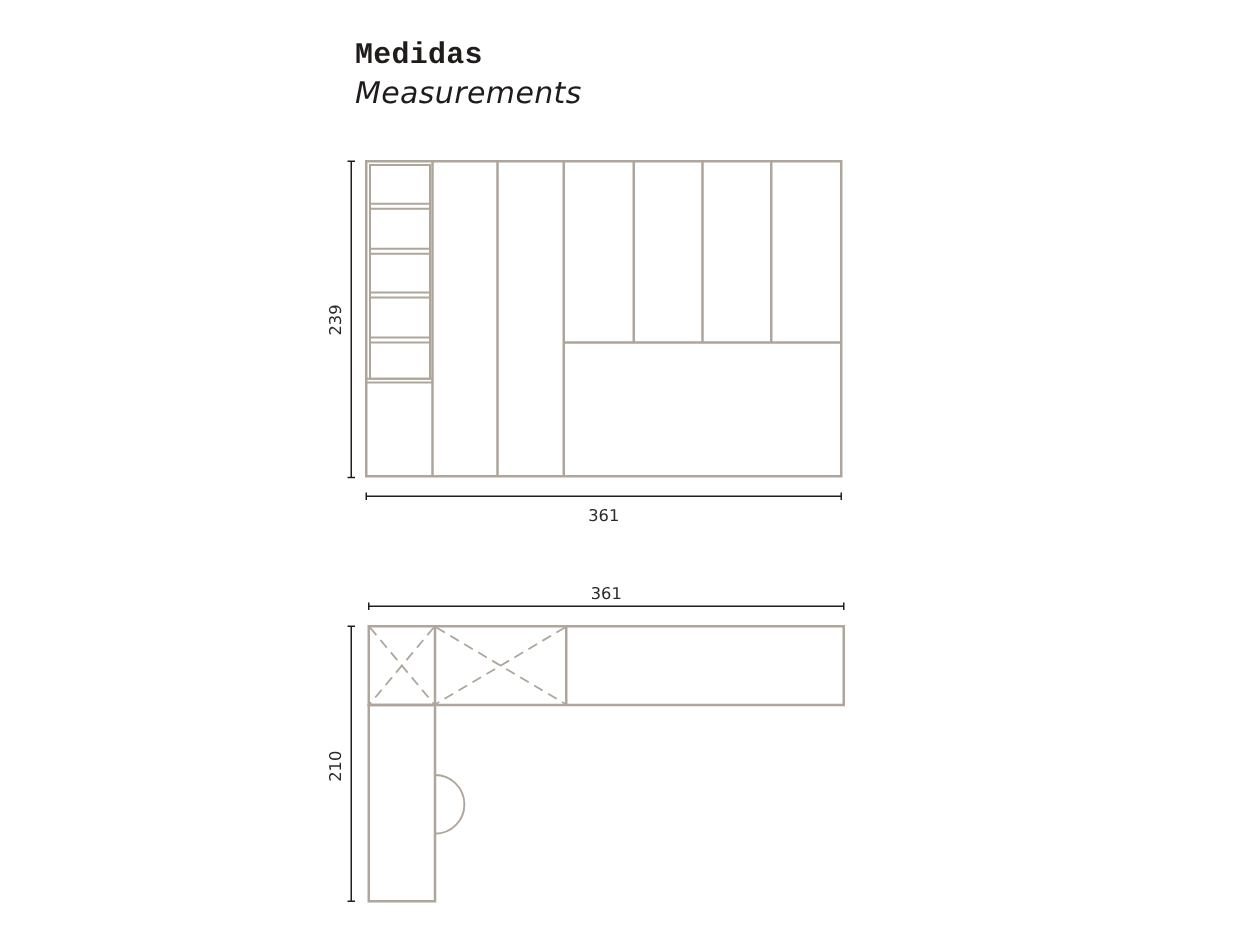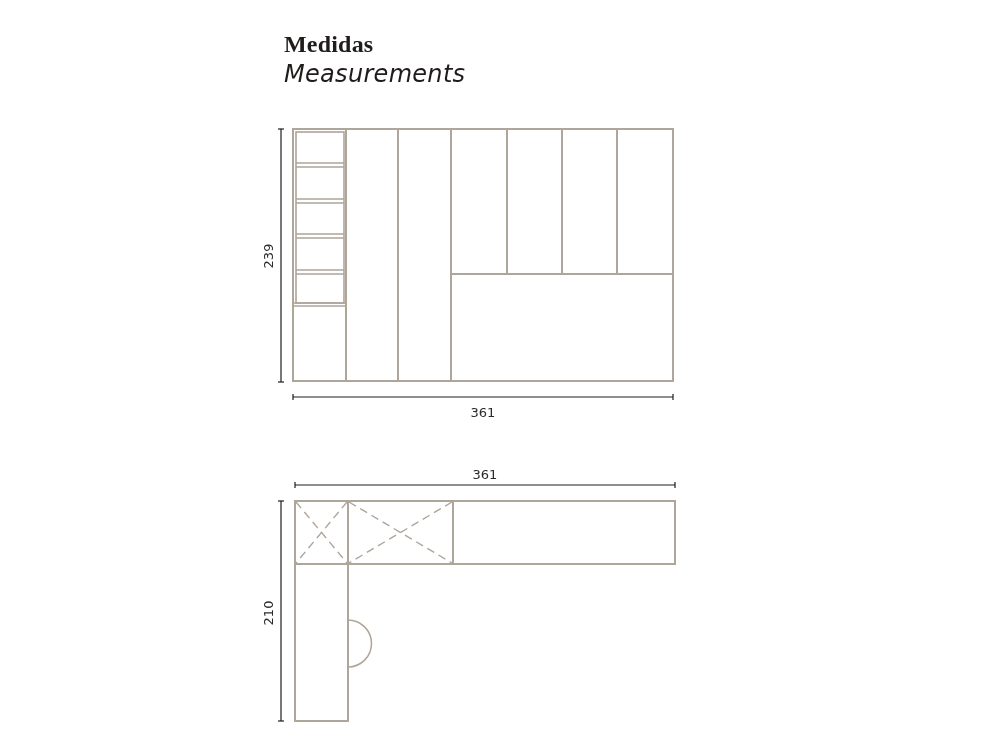--- a/index.html
+++ b/index.html
@@ -1,17 +1,17 @@
 <!DOCTYPE html>
 <html><head>
   <meta charset="utf-8">
   <style>
     html, body { margin: 0; padding: 0; background: #ffffff; }
     body { width: 1000px; height: 750px; position: relative; overflow: hidden; font-family: "Liberation Sans", sans-serif; }
-    .title { position: absolute; left: 284px; top: 31px; font-size: 24px; font-weight: bold; color: #1f1c1b; font-family: Liberation Serif, serif; letter-spacing: 0.2px; }
+    .title { position: absolute; left: 284px; top: 31px; font-size: 24px; font-weight: bold; color: #1f1c1b; font-family: Liberation Mono, monospace; letter-spacing: 0.2px; }
     .subtitle { position: absolute; left: 284px; top: 60px; font-size: 24px; font-style: italic; color: #1f1c1b; font-family: "DejaVu Sans", sans-serif; font-weight: normal; letter-spacing: 0.3px; }
     svg.drawing { position: absolute; left: 0; top: 0; }
     .dim-label { font-family: "DejaVu Sans", sans-serif; font-size: 13px; fill: #2b2b2b; }
   </style>
 </head>
 <body>
 
 <div class="title">Medidas</div>
 <div class="subtitle">Measurements</div>
 

